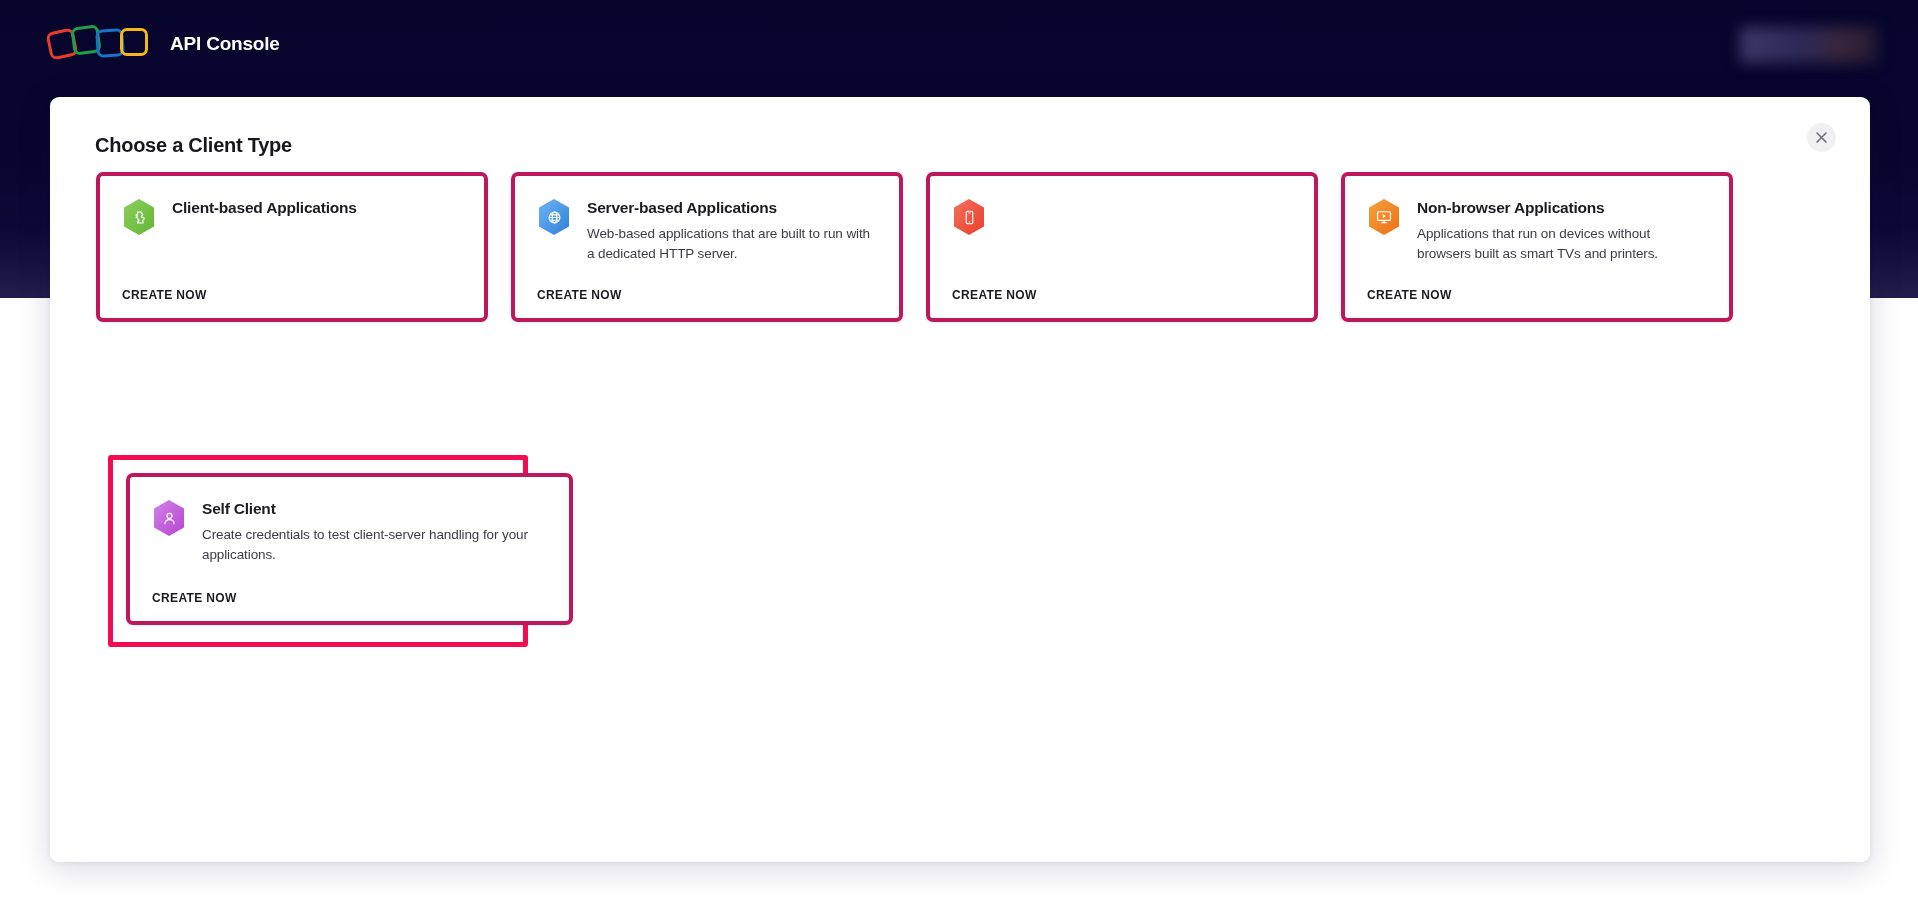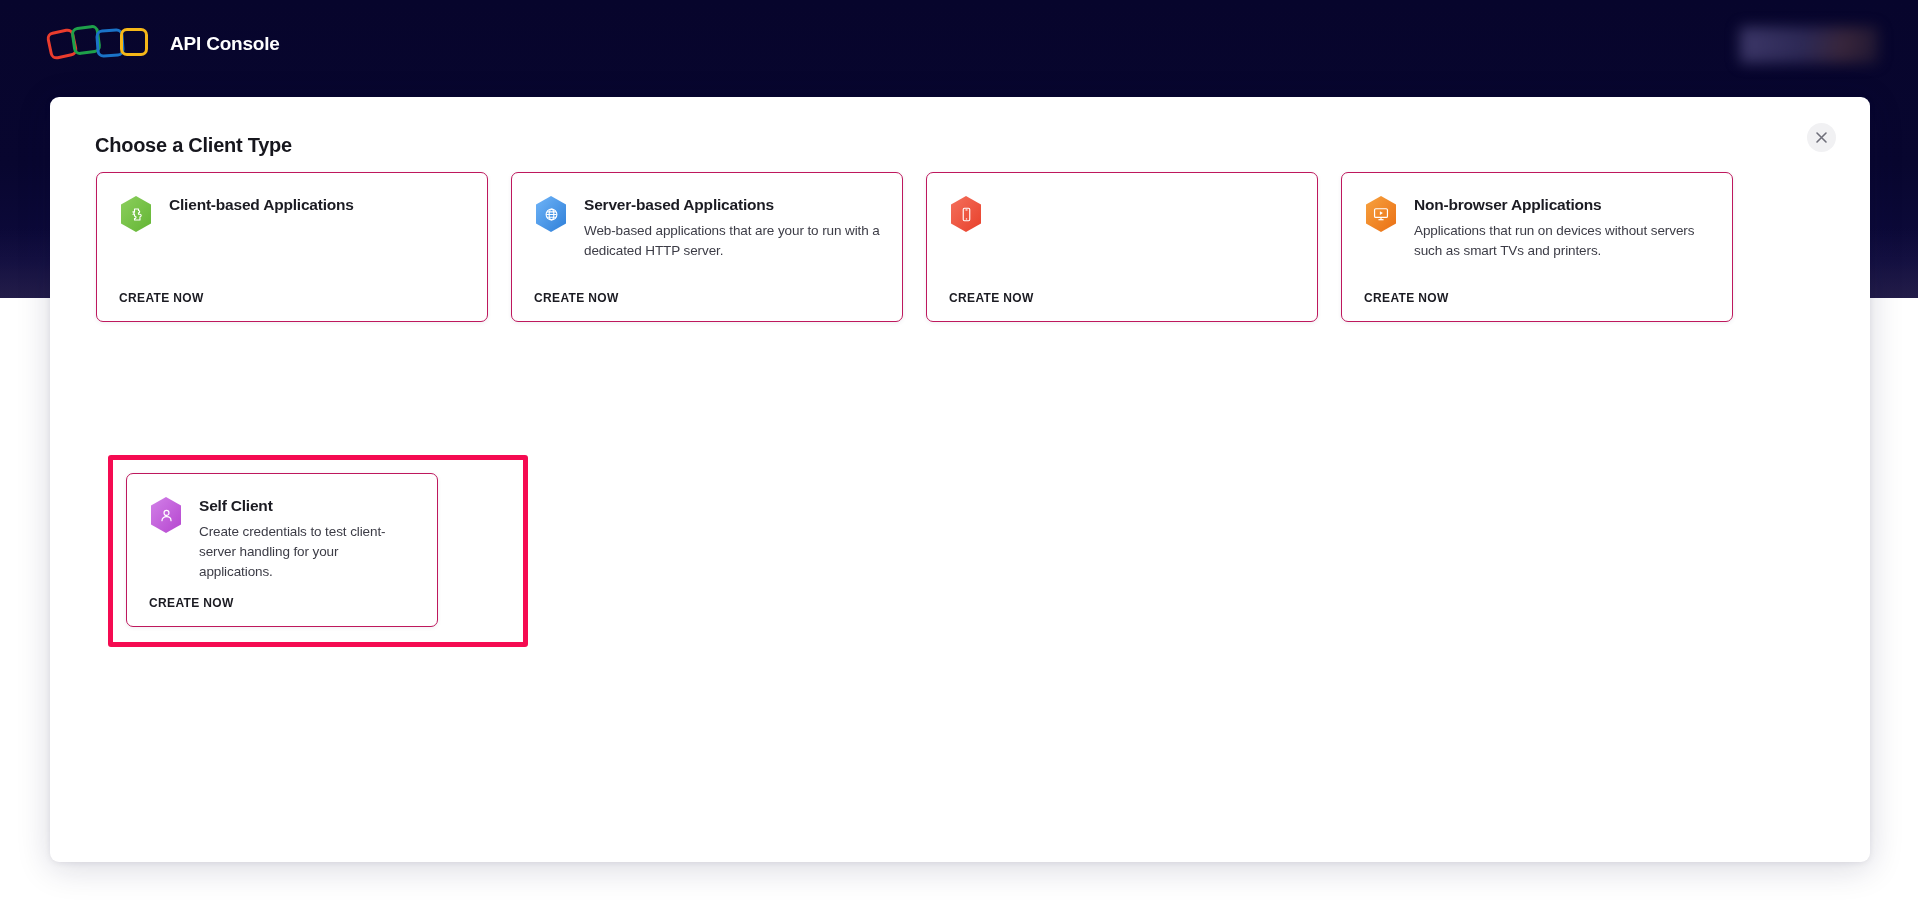--- a/index.html
+++ b/index.html
@@ -129,21 +129,21 @@
     display: grid;
     grid-template-columns: repeat(4, 392px);
     gap: 23px;
   }
 
   .card {
     position: relative;
     width: 392px;
     min-height: 150px;
     background: #ffffff;
-    border: 1px solid #be185d;
+    border: 4px solid #be185d;
     border-radius: 7px;
     box-shadow: 0 1px 4px rgba(30,28,70,0.07);
     padding: 22px 22px 16px 22px;
     cursor: pointer;
     display: flex;
     flex-direction: column;
   }
   .card-top {
     display: flex;
     align-items: flex-start;
@@ -203,21 +203,21 @@
     border-radius: 3px;
     z-index: 6;
     pointer-events: none;
   }
   .self-client-slot {
     position: absolute;
     left: 76px; top: 376px;
     width: 384px;
     z-index: 6;
   }
-  .self-client-slot .card { width: 312px; min-height: 152px; }
+  .self-client-slot .card { width: 447px; min-height: 152px; }
 </style>
 </head>
 <body>
 
 <div class="page">
 
   <div class="header-band">
 
     <div class="brand">
       <div class="brand-logo">
@@ -282,21 +282,21 @@
             <svg class="hex-glyph" width="17" height="17" viewBox="0 0 24 24" aria-hidden="true">
               <g fill="none" stroke="#ffffff" stroke-width="1.6">
                 <circle cx="12" cy="12" r="7.6"></circle>
                 <ellipse cx="12" cy="12" rx="3.3" ry="7.6"></ellipse>
                 <path d="M4.6 12h14.8M5.6 8.2h12.8M5.6 15.8h12.8"></path>
               </g>
             </svg>
           </div>
           <div class="card-text">
             <div class="card-title">Server-based Applications</div>
-            <div class="card-desc">Web-based applications that are your to run with a dedicated HTTP server.</div>
+            <div class="card-desc">Web-based applications that are built to run with a dedicated HTTP server.</div>
           </div>
         </div>
         <div class="card-action">CREATE NOW</div>
       </div>
 
       <div class="card">
         <div class="card-top">
           <div class="hex">
             <svg class="hex-shape" viewBox="0 0 34 38" aria-hidden="true">
               <defs>
@@ -335,21 +335,21 @@
               <g fill="none" stroke="#ffffff" stroke-width="1.6" stroke-linejoin="round">
                 <rect x="3.4" y="5.0" width="17.2" height="11.6" rx="1.7"></rect>
                 <path d="M8.6 19.6h6.8"></path>
                 <path d="M12 16.6v3"></path>
               </g>
               <path d="M10.5 8.4 L14.6 10.8 L10.5 13.2 Z" fill="#ffffff"></path>
             </svg>
           </div>
           <div class="card-text">
             <div class="card-title">Non-browser Applications</div>
-            <div class="card-desc">Applications that run on devices without servers such as smart TVs and printers.</div>
+            <div class="card-desc">Applications that run on devices without browsers built as smart TVs and printers.</div>
           </div>
         </div>
         <div class="card-action">CREATE NOW</div>
       </div>
 
     </div>
 
     <div class="highlight-box"></div>
 
     <div class="self-client-slot">

